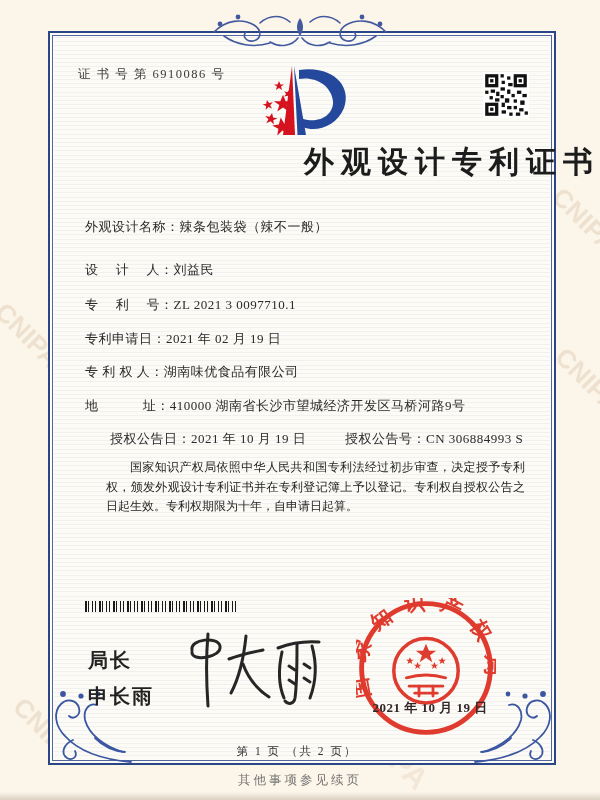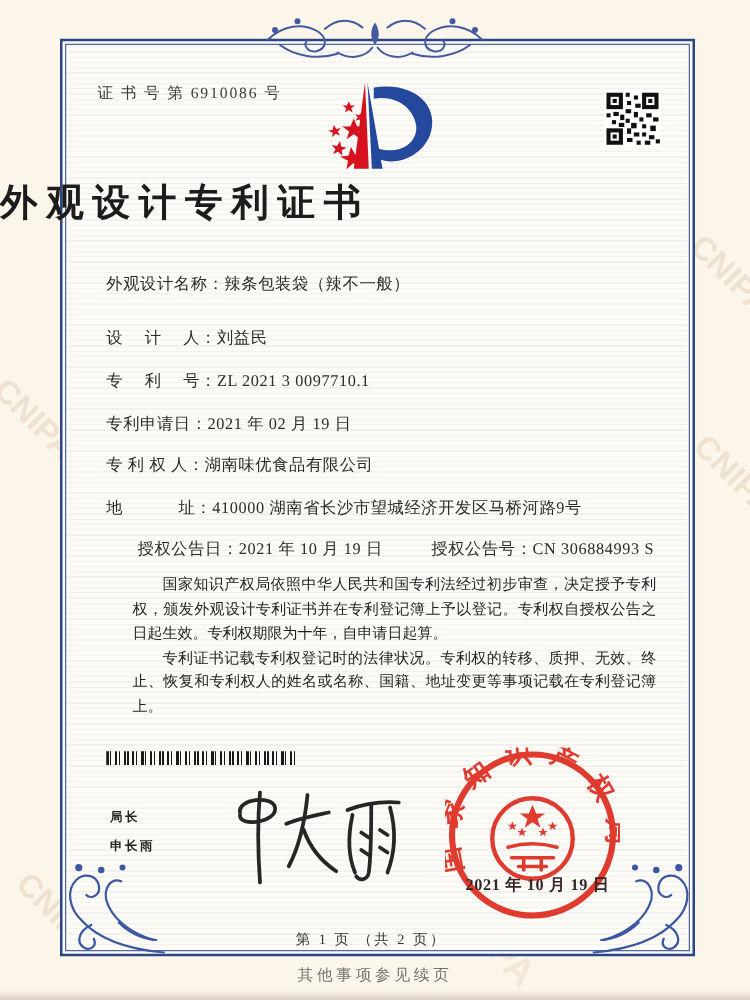--- a/index.html
+++ b/index.html
@@ -33,21 +33,21 @@
   
   .ornament-top{ position:absolute; left:212px; top:6px; }
   .flourish{ position:absolute; }
   .fl-left{ left:51px; top:682px; }
   .fl-right{ left:473px; top:682px; transform:scaleX(-1); }
 
   
   .cert-no{ position:absolute; left:78px; top:66px; font-size:12.5px; color:#3a3a3a; letter-spacing:1.5px; }
   .logo{ position:absolute; left:252px; top:63px; }
   .qr{ position:absolute; left:483px; top:72px; }
-  .title{ position:absolute; left:0; top:142px; width:600px; text-align:left;
+  .title{ position:absolute; left:0; top:142px; width:600px; text-align:right;
           font-size:30px; font-weight:bold; color:#1c1c1c; letter-spacing:7px; }
 
   
   .row{ position:absolute; left:85px; width:440px; font-size:13px; color:#2a2a2a; letter-spacing:0.5px; white-space:nowrap; }
   .row .lab{ color:#2a2a2a; }
   .r1{ top:218px; } .r2{ top:261px; } .r3{ top:296px; } .r4{ top:330px; }
   .r5{ top:363px; } .r6{ top:397px; } .r7{ top:430px;margin-left:25px; }
   .grant-no{ position:absolute; left:235px; top:0; white-space:nowrap; }
 
   
@@ -57,21 +57,21 @@
 
   
   .barcode{ position:absolute; left:85px; top:601px; width:154px; height:11px;
     background:
       repeating-linear-gradient(90deg,
         #191919 0px,#191919 2px, transparent 2px,transparent 3px,
         #191919 3px,#191919 4px, transparent 4px,transparent 7px,
         #191919 7px,#191919 8.5px, transparent 8.5px,transparent 10px,
         #191919 10px,#191919 11px, transparent 11px,transparent 14px); }
   .signer{ position:absolute; left:88px; top:647px; font-family:"Liberation Sans", sans-serif;
-           font-weight:600; font-size:10px; color:#222; letter-spacing:2px; }
+           font-weight:600; font-size:20px; color:#222; letter-spacing:2px; }
   .signer div{ margin-bottom:9px; }
   .signature{ position:absolute; left:178px; top:626px; }
 
   .seal{ position:absolute; left:356px; top:598px; opacity:0.92; }
   .seal-date{ position:absolute; left:362px; top:699px; width:136px; text-align:center;
               font-size:13px; font-weight:bold; color:#33262a; letter-spacing:0.5px; white-space:nowrap; }
 
   .page-footer{ position:absolute; left:0; top:744px; width:594px; text-align:center;
                 font-size:11.5px; color:#333; letter-spacing:2px; }
   .continuation{ position:absolute; left:0; top:772px; width:600px; text-align:center;
@@ -239,21 +239,20 @@
   </div>
   <div class="row r7">
     <span class="lab">授权公告日：</span><span>2021 年 10 月 19 日</span>
     <span class="grant-no">
       <span>授权公告号：</span><span>CN 306884993 S</span>
     </span>
   </div>
 
   <div class="body-text">
     <p>国家知识产权局依照中华人民共和国专利法经过初步审查，决定授予专利权，颁发外观设计专利证书并在专利登记簿上予以登记。专利权自授权公告之日起生效。专利权期限为十年，自申请日起算。</p>
-    <p>专利证书记载专利权登记时的法律状况。专利权的转移、质押、无效、终止、恢复和专利权人的姓名或名称、国籍、地址变更等事项记载在专利登记簿上。</p>
   </div>
 
   <div class="barcode"></div>
 
   <div class="signer">
     <div>局长</div>
     <div>申长雨</div>
   </div>
 
   <svg class="signature" width="150" height="85" viewBox="0 0 150 85">

